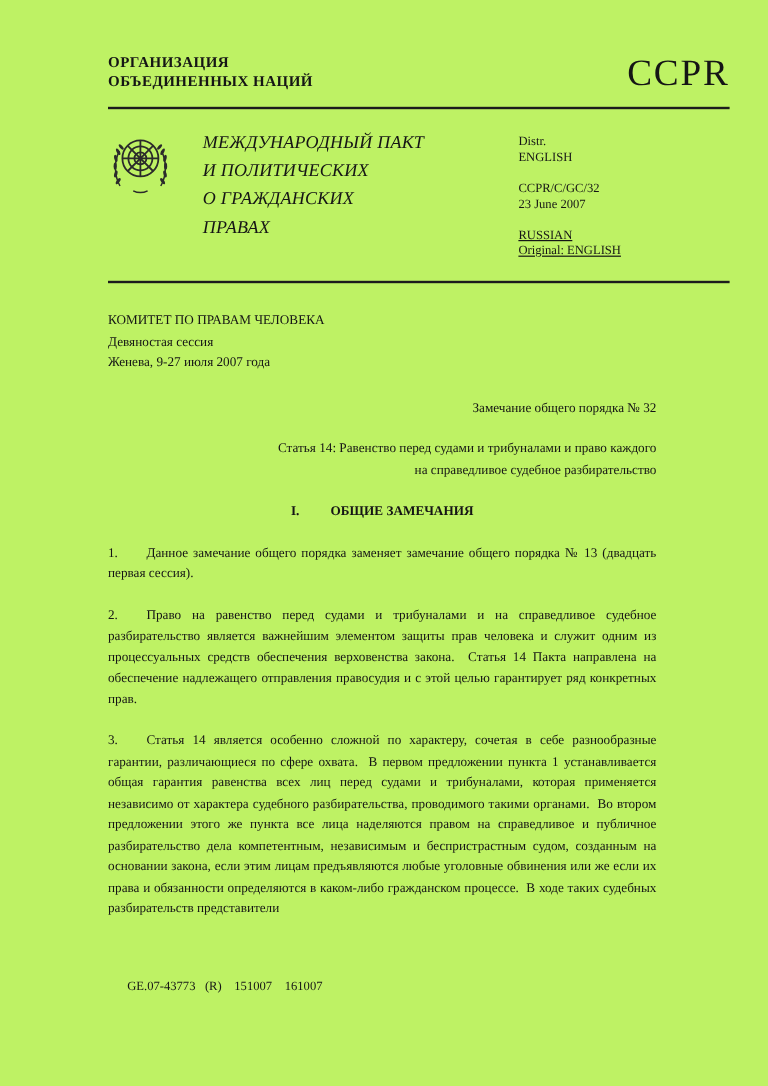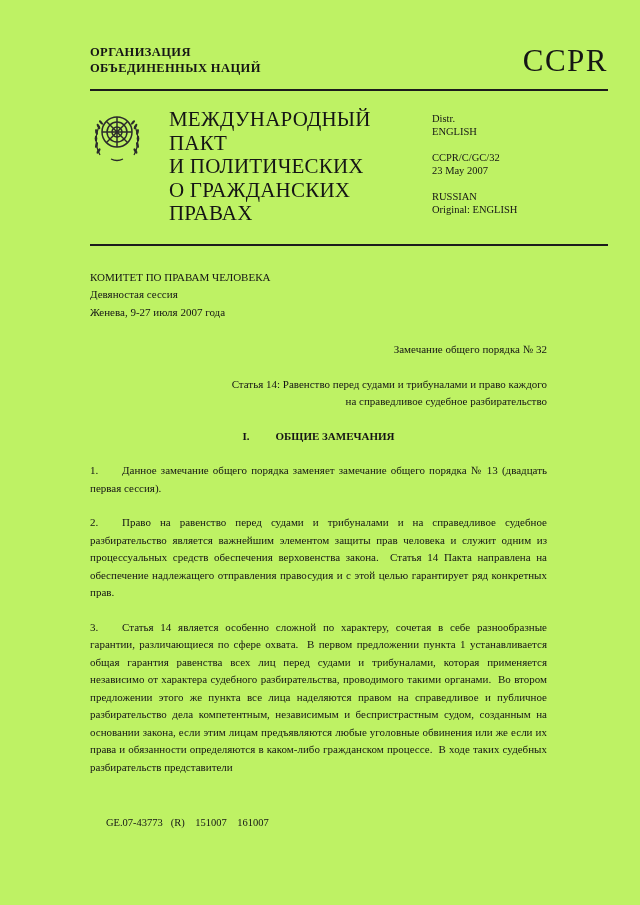--- a/index.html
+++ b/index.html
@@ -18,24 +18,24 @@
   .top-row { display: flex; justify-content: space-between; align-items: flex-start; }
   .org { font-size: 12.5px; font-weight: bold; line-height: 16px; letter-spacing: 0.4px; }
   .ccpr { font-size: 31px; font-weight: normal; letter-spacing: 1.5px; line-height: 34px; }
   .rule { border-top: 2px solid #1c1c1c; }
   .rule-top { margin-top: 11px; }
   .rule-mid { margin-top: 18px; }
 
   
   .masthead { display: flex; align-items: flex-start; margin-top: 17px; min-height: 102px; }
   .emblem-wrap { width: 50px; height: 54px; margin-left: 2px; margin-top: 2px; flex: 0 0 auto; }
-  .treaty { font-size: 21px; line-height: 23.5px; margin-left: 27px; width: 252px; letter-spacing: 0.2px; }
+  .treaty { font-size: 15px; line-height: 23.5px; margin-left: 27px; width: 252px; letter-spacing: 0.2px; font-style: italic; }
   .meta { margin-left: auto; width: 176px; font-size: 10.5px; line-height: 13px; padding-top: 4px; }
   .meta-group { margin-bottom: 13px; }
-  .meta-group:last-child { margin-bottom: 0; }
+  .meta-group:last-child { margin-bottom: 0; text-decoration: underline; }
 
   
   .doc-body { margin-left: 90px; width: 457px; font-size: 11px; line-height: 17.5px; }
   .committee-block { margin-top: 23px; }
   .doc-title { text-align: right; margin-top: 20px; }
   .subtitle { text-align: right; margin-top: 17px; }
   .section-heading { text-align: center; font-weight: bold; margin-top: 17px; }
   .section-heading .sec-num { margin-right: 26px; }
   .para { text-align: justify; margin-top: 17px; white-space: pre-wrap; }
   .pnum { display: inline-block; width: 32px; white-space: pre; }
@@ -100,21 +100,21 @@
         <div>ПРАВАХ</div>
       </div>
 
       <div class="meta">
         <div class="meta-group">
           <div>Distr.</div>
           <div>ENGLISH</div>
         </div>
         <div class="meta-group">
           <div>CCPR/C/GC/32</div>
-          <div>23 May 2007</div>
+          <div>23 June 2007</div>
         </div>
         <div class="meta-group">
           <div>RUSSIAN</div>
           <div>Original:  ENGLISH</div>
         </div>
       </div>
     </div>
 
     <div class="rule rule-mid"></div>
   </div>

